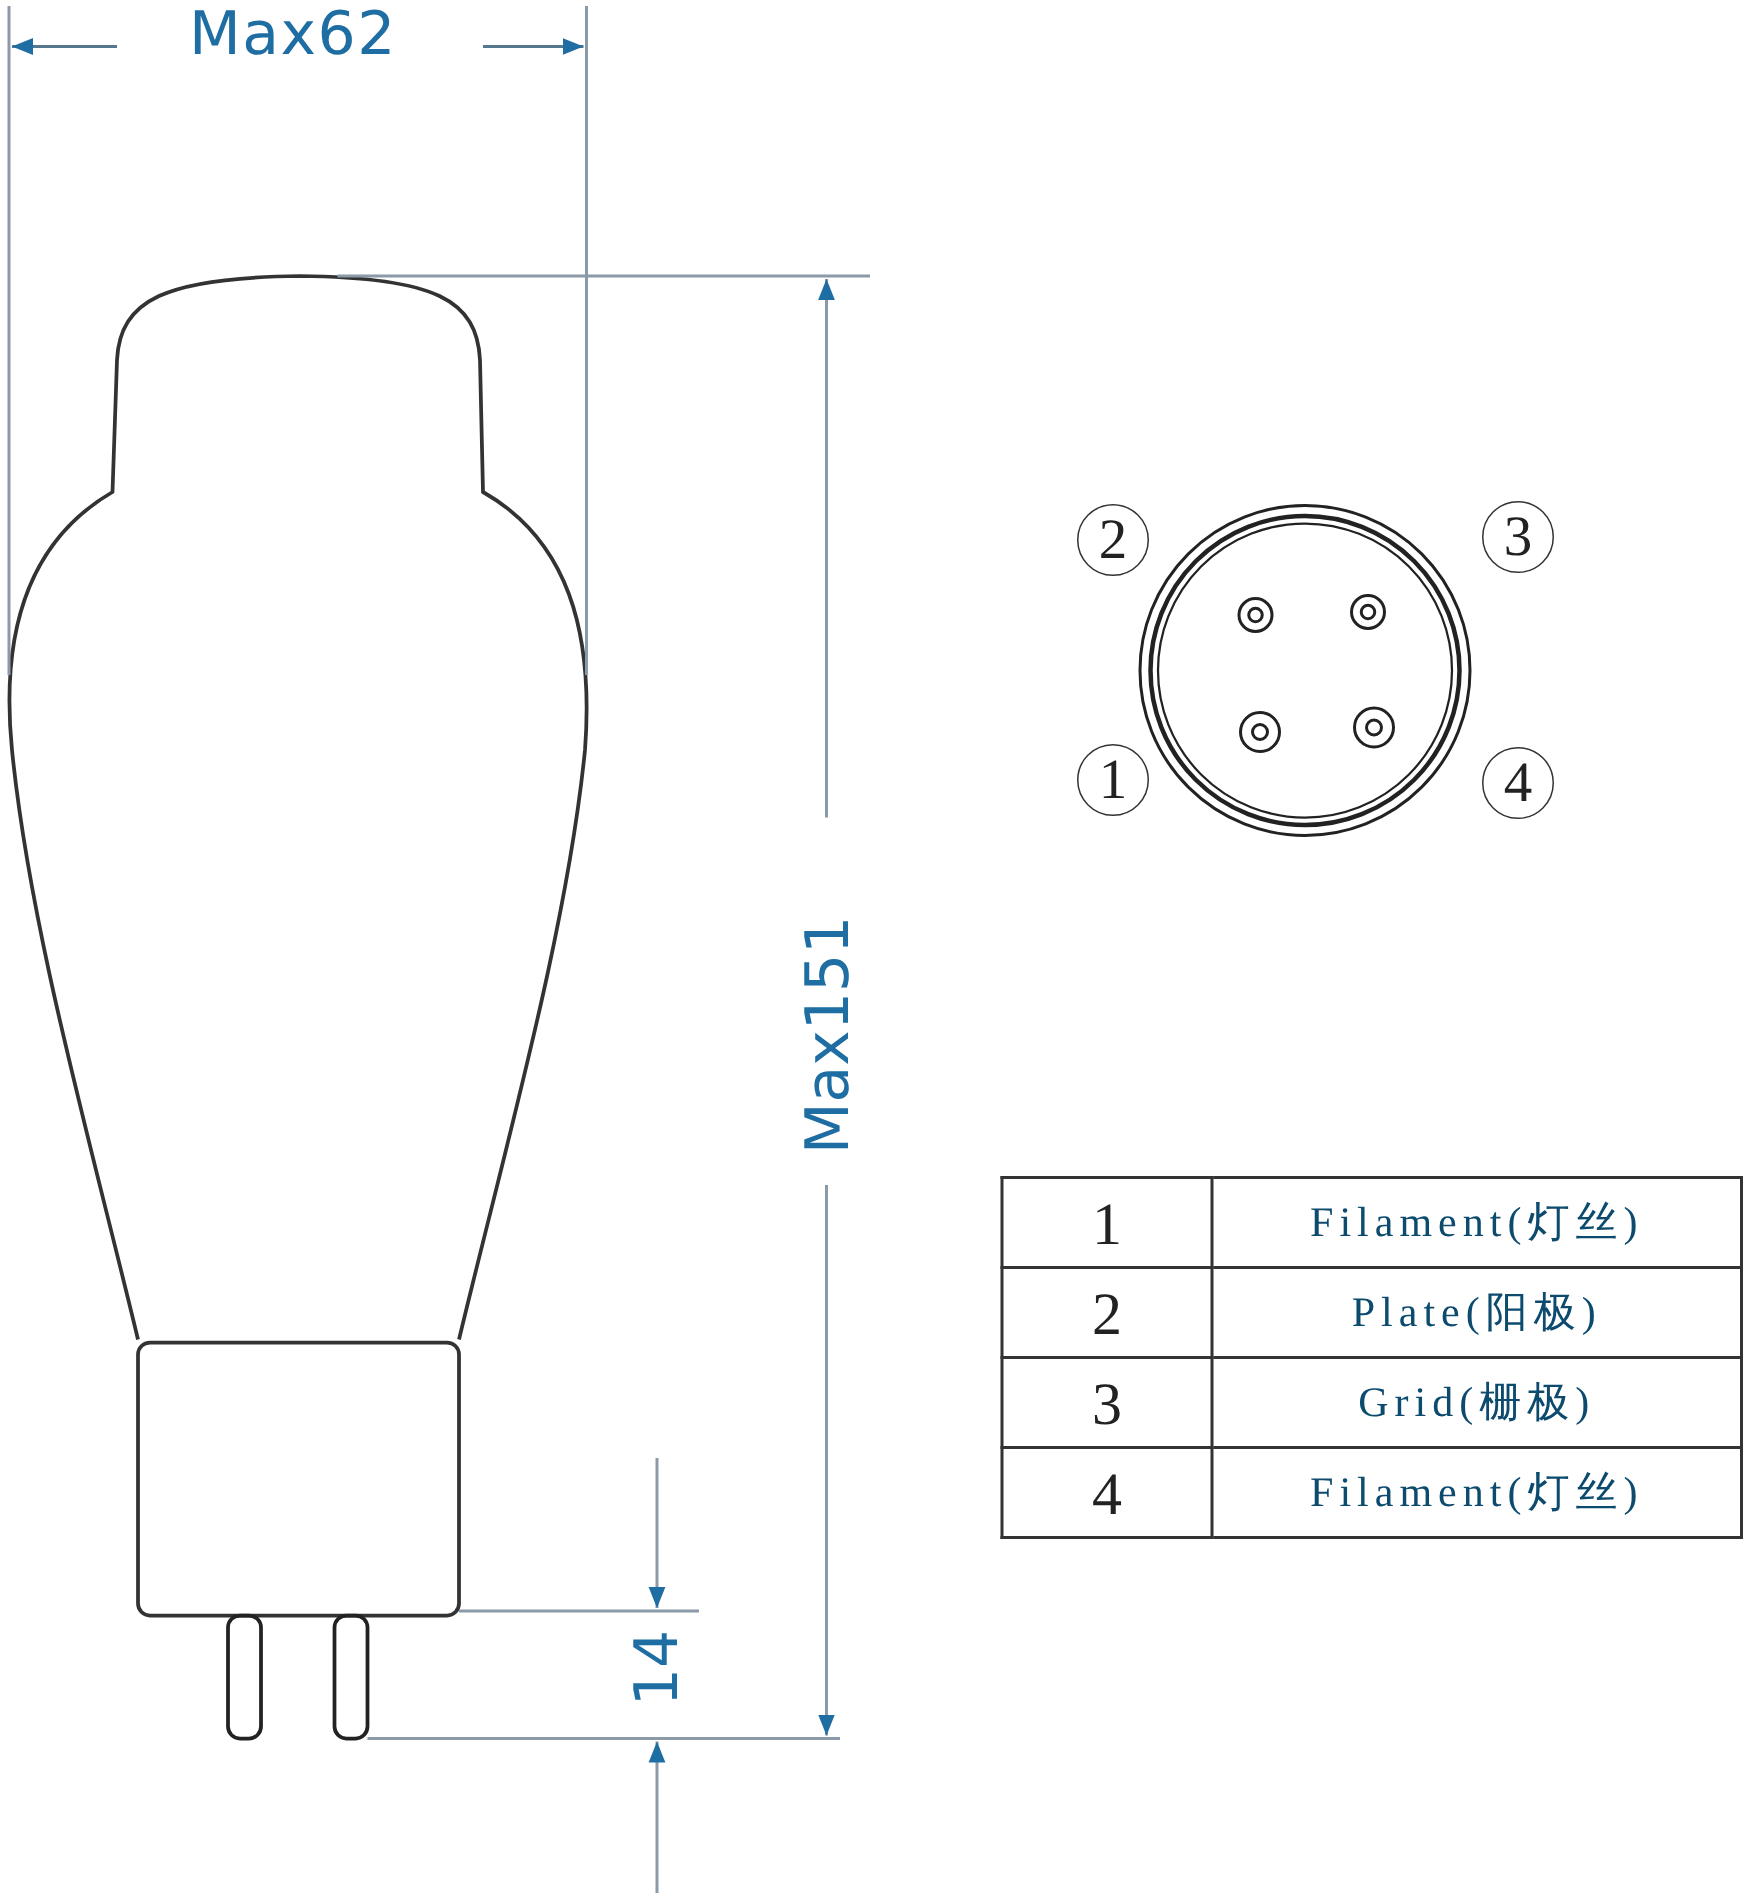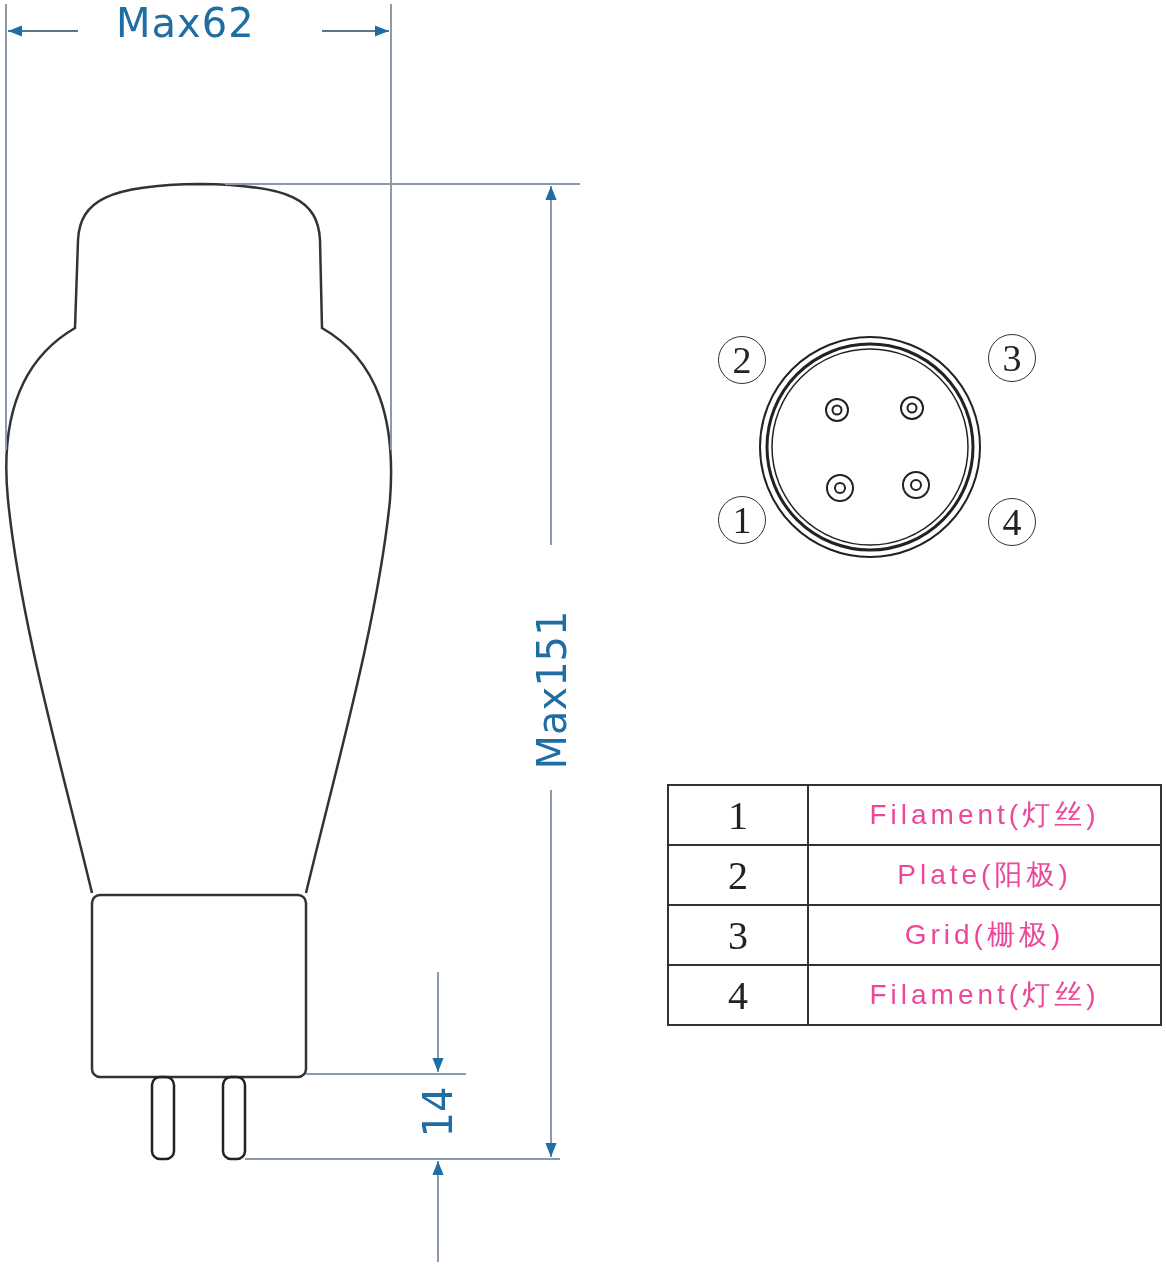--- a/index.html
+++ b/index.html
@@ -1,27 +1,27 @@
 <!DOCTYPE html>
 <html><head>
 <meta charset="utf-8">
 <style>
   html, body { margin: 0; padding: 0; background: #ffffff; }
   body { width: 1166px; height: 1264px; position: relative; overflow: hidden; font-family: "Liberation Sans", sans-serif; }
   #drawing { position: absolute; left: 0; top: 0; width: 1166px; height: 1264px; }
   .dimtext { position: absolute; color: #1f6ea3; font-family: "DejaVu Sans", sans-serif; white-space: nowrap; }
-  .lbl-w { left: 116px; top: 0px; font-size: 40px; letter-spacing: 1px; }
+  .lbl-w { left: 126px; top: 0px; font-size: 40px; letter-spacing: 1px; }
   .lbl-h { left: 552px; top: 690px; font-size: 40px; transform: translate(-50%, -50%) rotate(-90deg); transform-origin: center; }
   .lbl-p { left: 438px; top: 1112px; font-size: 40px; transform: translate(-50%, -50%) rotate(-90deg); }
   .pinnum { position: absolute; width: 46px; height: 46px; border: 1.5px solid #333; border-radius: 50%;
             font-family: "Liberation Serif", serif; font-size: 38px; color: #222; text-align: center; line-height: 46px; }
   table.pins { position: absolute; left: 667px; top: 784px; width: 495px; border-collapse: collapse; }
   table.pins td { border: 2px solid #333; height: 58px; padding: 0; }
   table.pins td.num { width: 138px; text-align: center; font-family: "Liberation Serif", serif; font-size: 40px; color: #222; }
-  table.pins td.fn { text-align: center; font-family: Liberation Sans, sans-serif; font-size: 28px; letter-spacing: 4px; color: #ec4899; }
+  table.pins td.fn { text-align: center; font-family: Liberation Serif, serif; font-size: 28px; letter-spacing: 4px; color: #0c4a6e; }
 </style>
 </head>
 <body>
 
 <svg id="drawing" viewBox="0 0 1166 1264" xmlns="http://www.w3.org/2000/svg">
   <defs>
     <marker id="arr" viewBox="0 0 10 10" refX="10" refY="5" markerWidth="14" markerHeight="14" orient="auto-start-reverse" markerUnits="userSpaceOnUse">
       <path d="M0,1 L10,5 L0,9 z" fill="#1f6ea3"></path>
     </marker>
   </defs>

